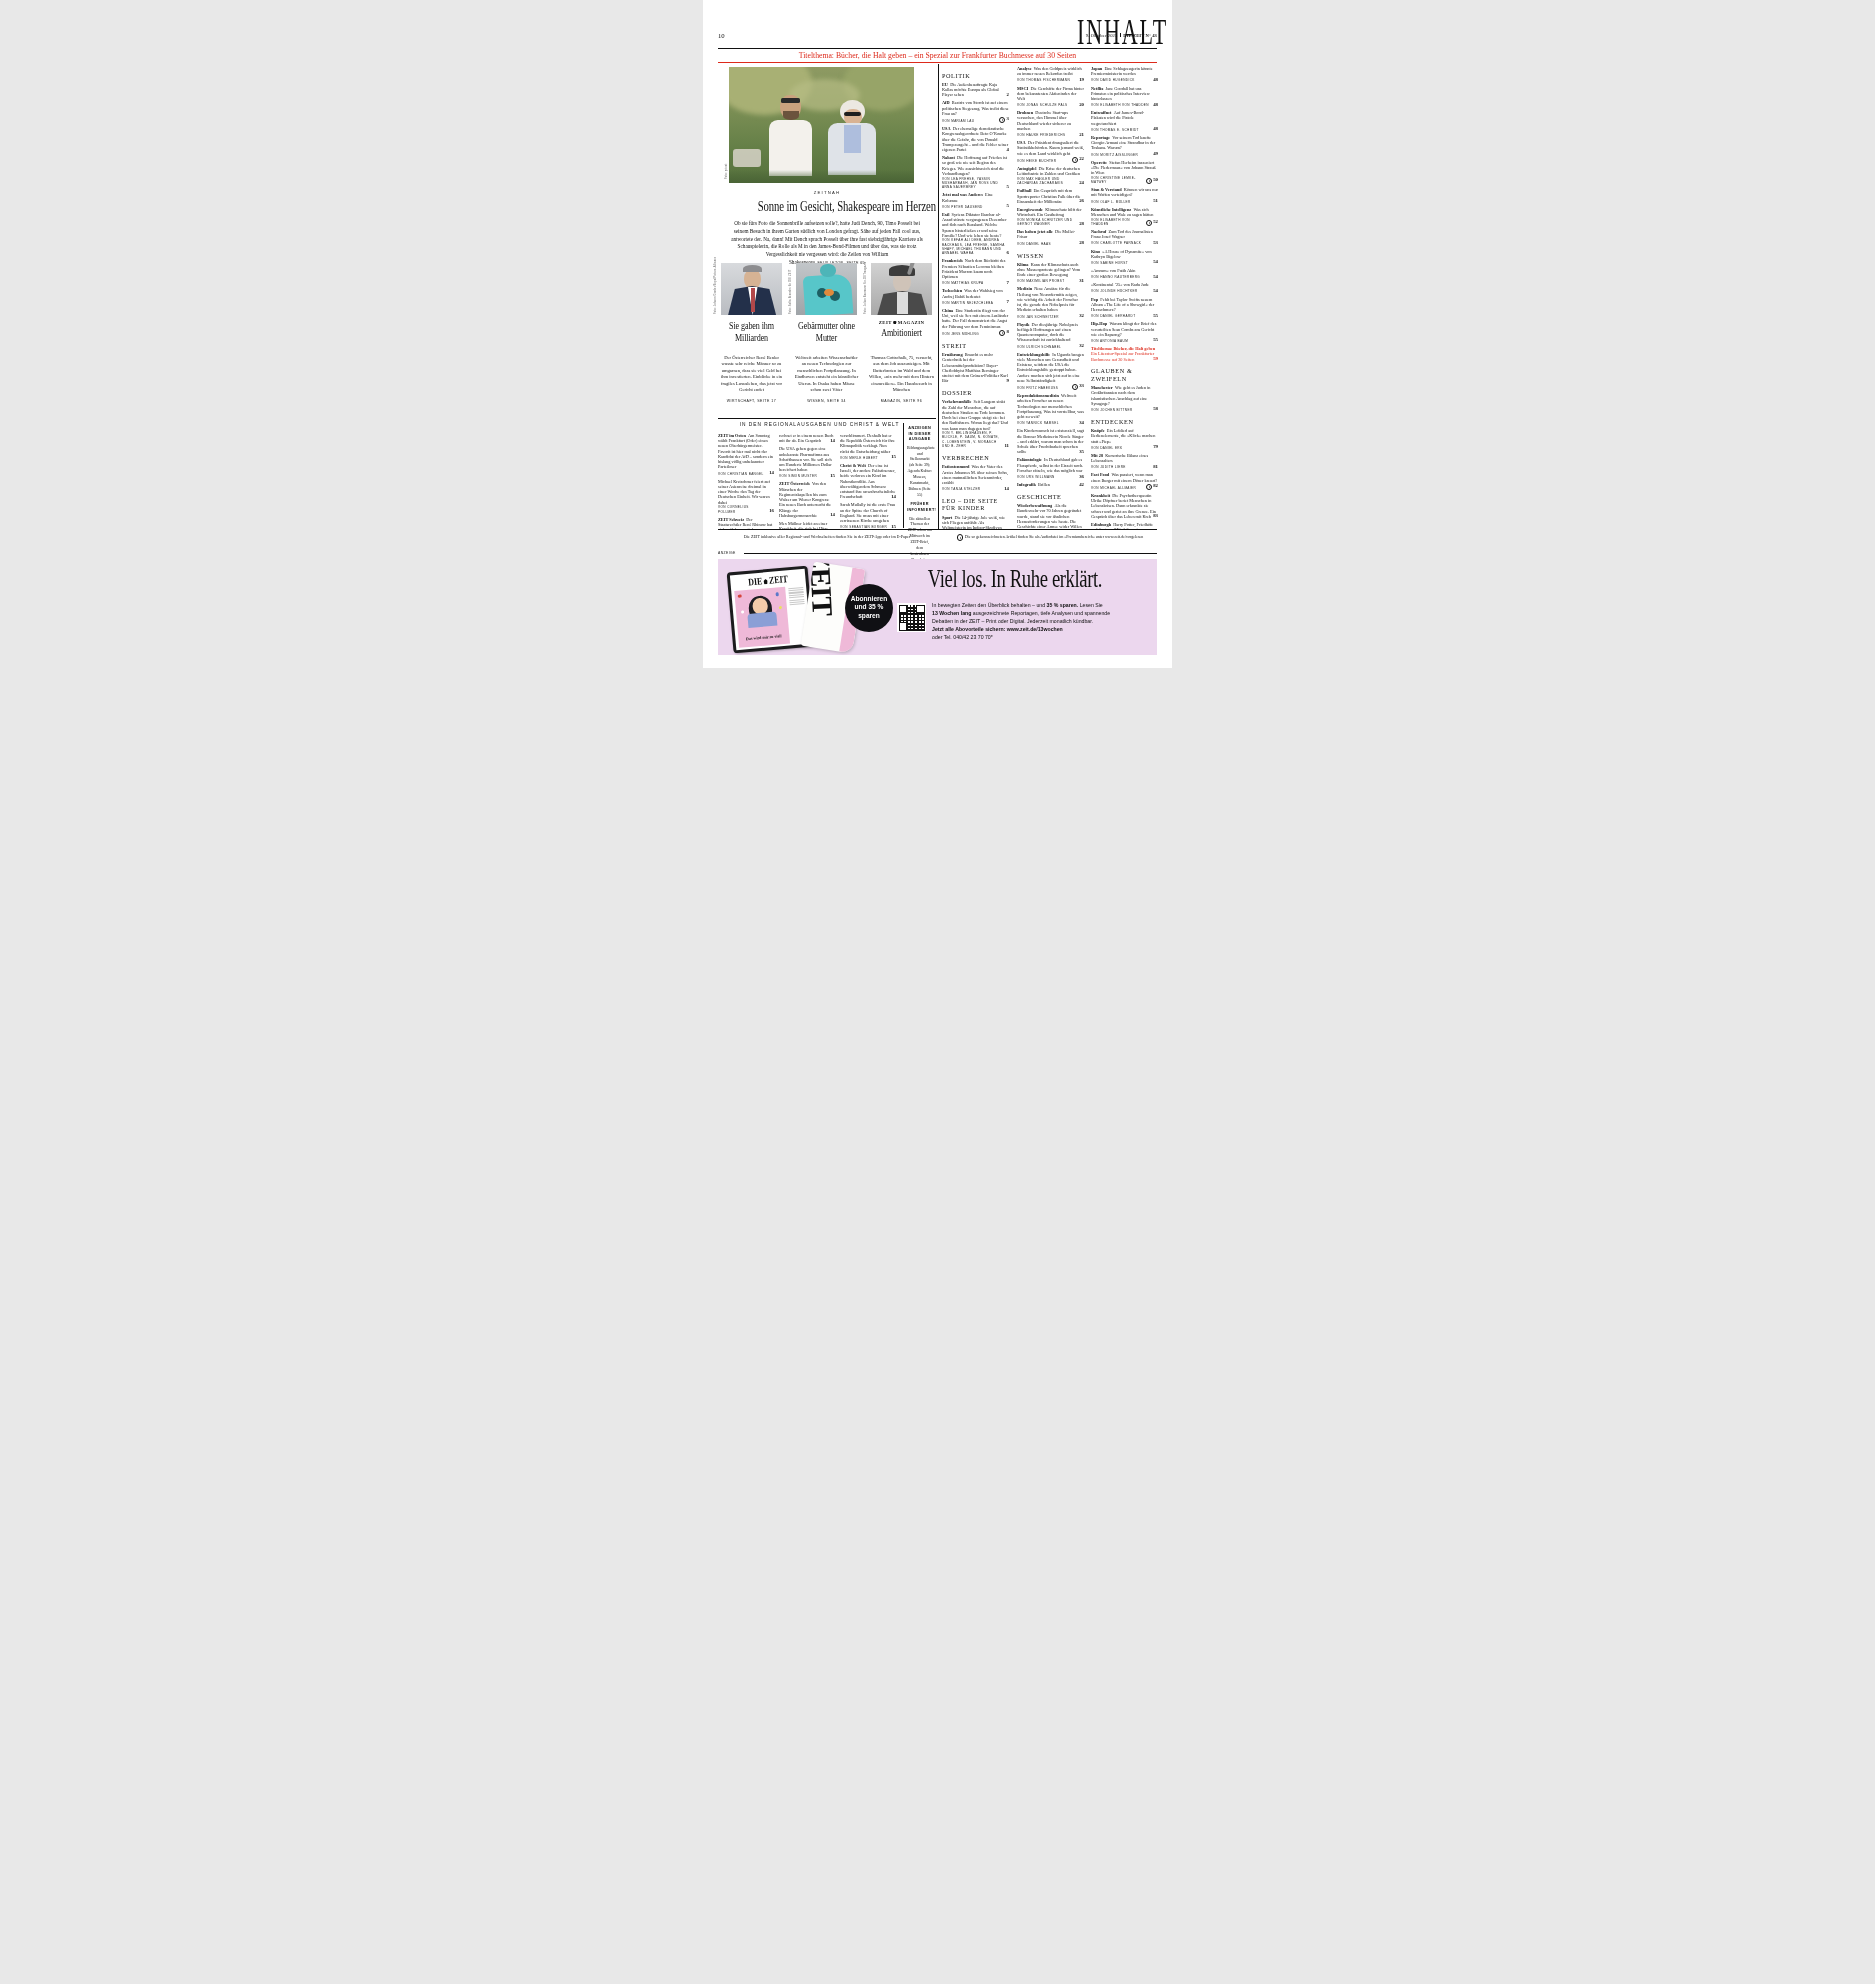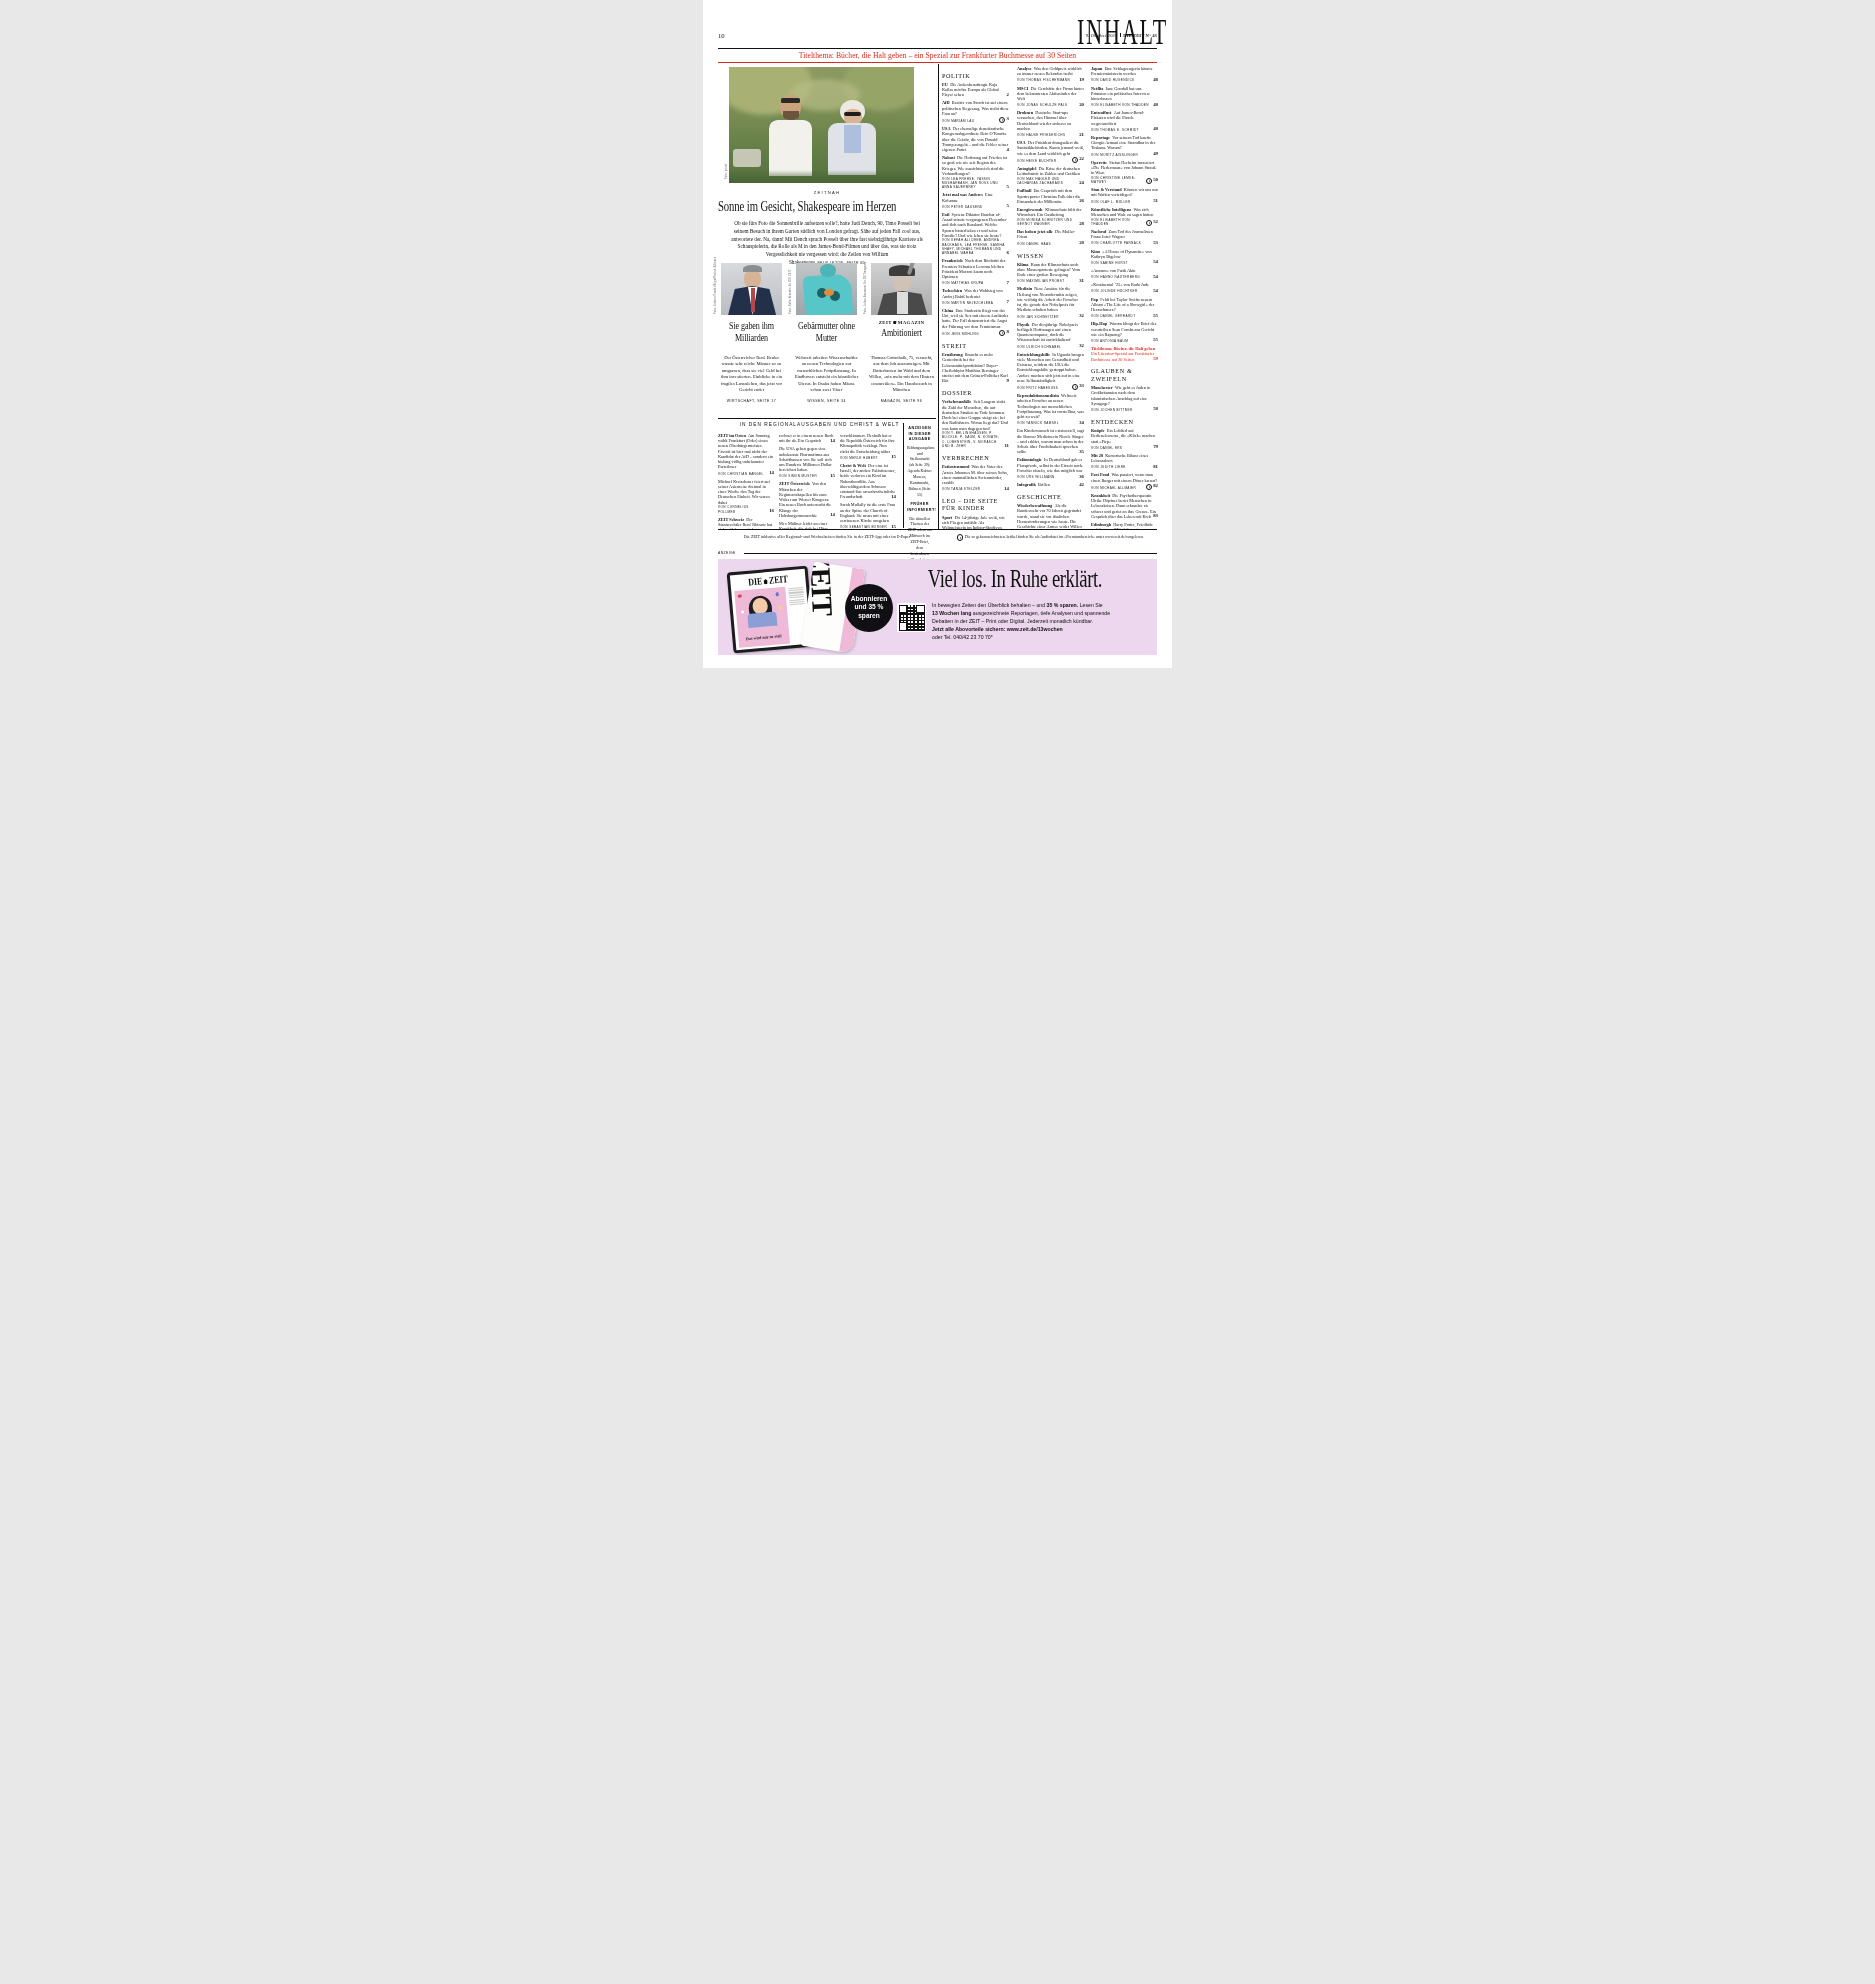--- a/index.html
+++ b/index.html
@@ -19,21 +19,21 @@
   #hr1{top:48px;}
   #titelline{left:0;right:0;top:51px;text-align:center;font-size:7.7px;color:#dd2a1b;}
   #hr2{top:62px;background:#dd2a1b;height:0.8px;}
   
   #leftblock{left:15px;top:64px;width:218px;height:465px;}
   #heroimg{left:10.7px;top:3.2px;width:185px;height:116px;overflow:hidden;background:linear-gradient(180deg,#8e9a63 0%,#7c8f55 35%,#647f47 70%,#55703c 100%);}
   .blob{position:absolute;border-radius:50%;filter:blur(2.4px);}
   .vcredit{position:absolute;font-family:"Liberation Sans",sans-serif;font-size:2.6px;color:#666;
            letter-spacing:0.2px;transform:rotate(-90deg);transform-origin:left top;white-space:nowrap;}
   #zeitnah{left:0;right:0;top:126px;text-align:center;font-size:4.2px;letter-spacing:1.2px;color:#222;}
-  #heroline{left:0;right:0;top:134px;text-align:left;}
+  #heroline{left:8px;right:0;top:134px;text-align:right;}
   #heroline span{font-size:10.7px;}
   #heropara{left:12px;top:156px;width:194px;text-align:center;font-size:5.2px;line-height:1.5;}
   #heropara .ptr{font-family:"Liberation Sans",sans-serif;font-size:3.6px;letter-spacing:0.4px;white-space:nowrap;}
   
   #features{left:0px;top:199px;width:218px;height:140px;display:flex;gap:8px;}
   .feat{position:relative;width:67px;display:flex;flex-direction:column;align-items:center;}
   .fimg{width:61px;height:52px;position:relative;overflow:hidden;flex:none;}
   .fhead{height:34px;margin-top:4.8px;display:flex;flex-direction:column;align-items:center;justify-content:flex-start;text-align:center;}
   .fhead .didone{font-size:8.1px;line-height:1.15;}
   .fmag{font-size:4.8px;font-weight:bold;letter-spacing:0.4px;margin-bottom:2.4px;}

